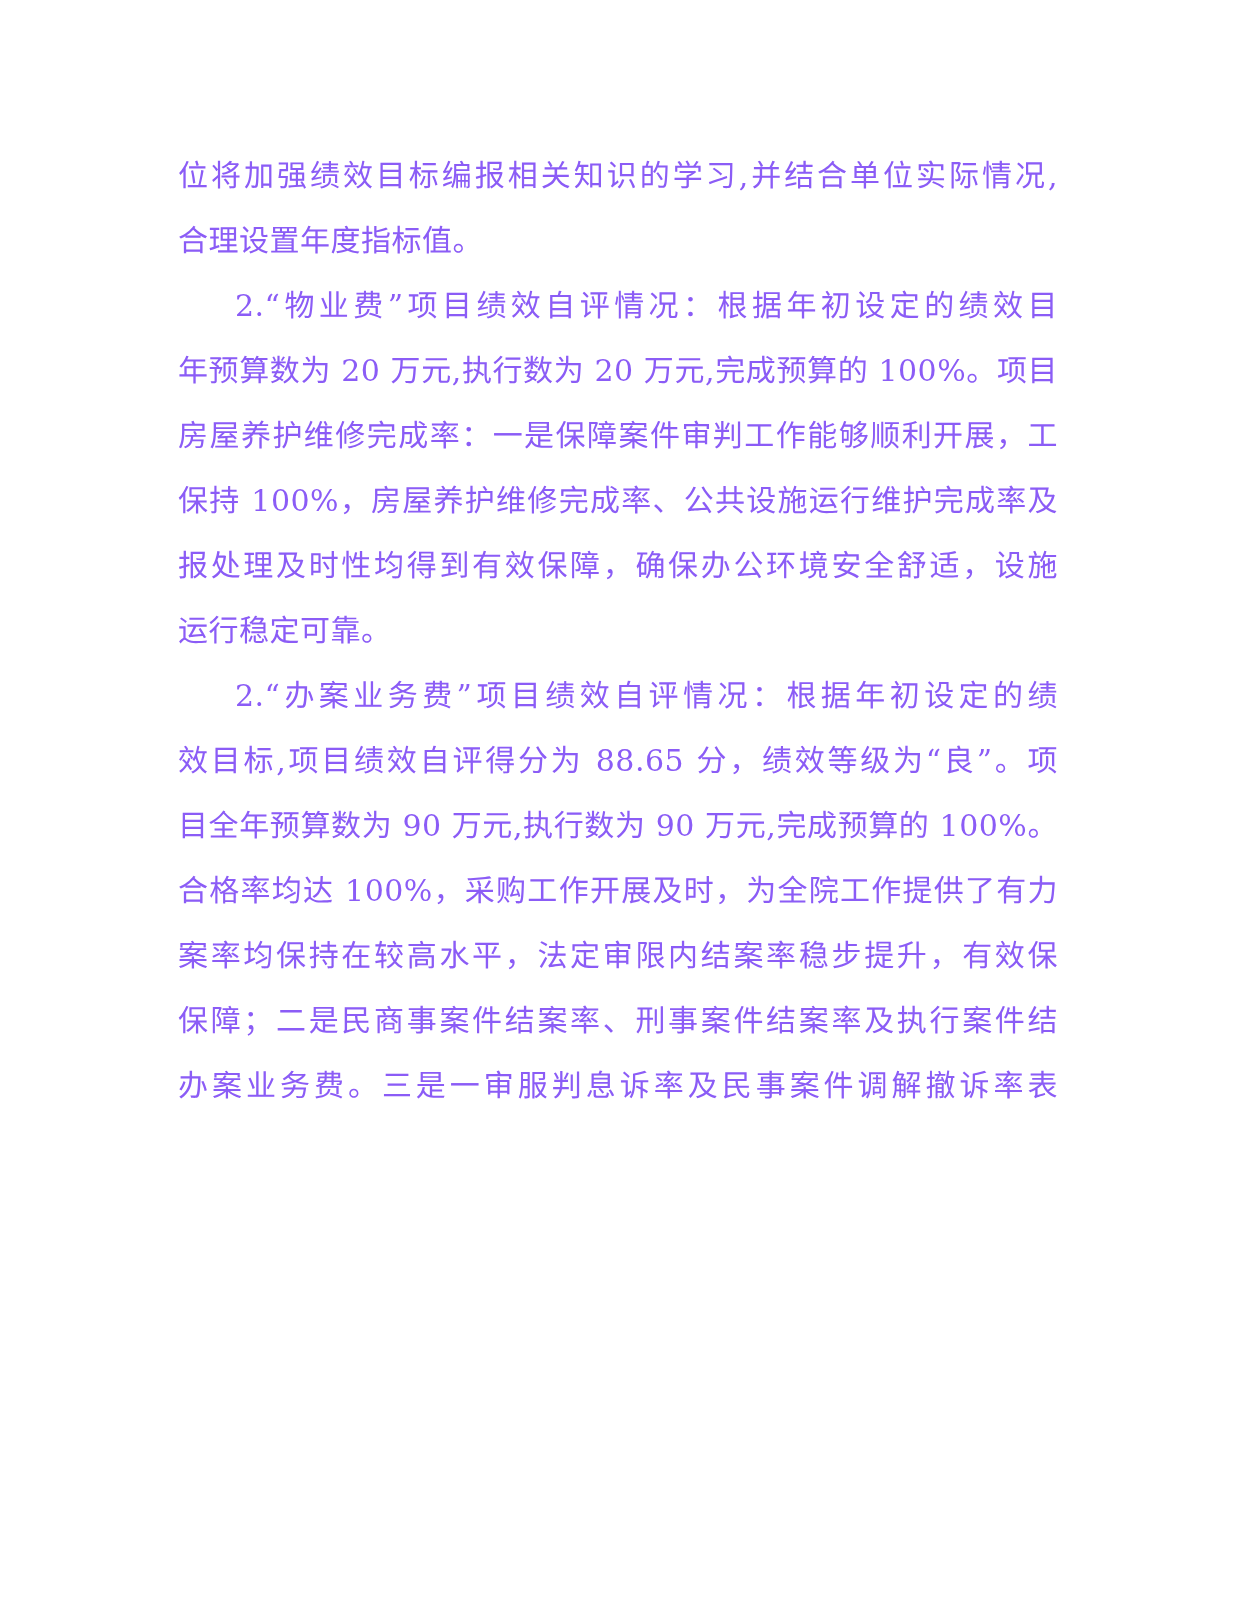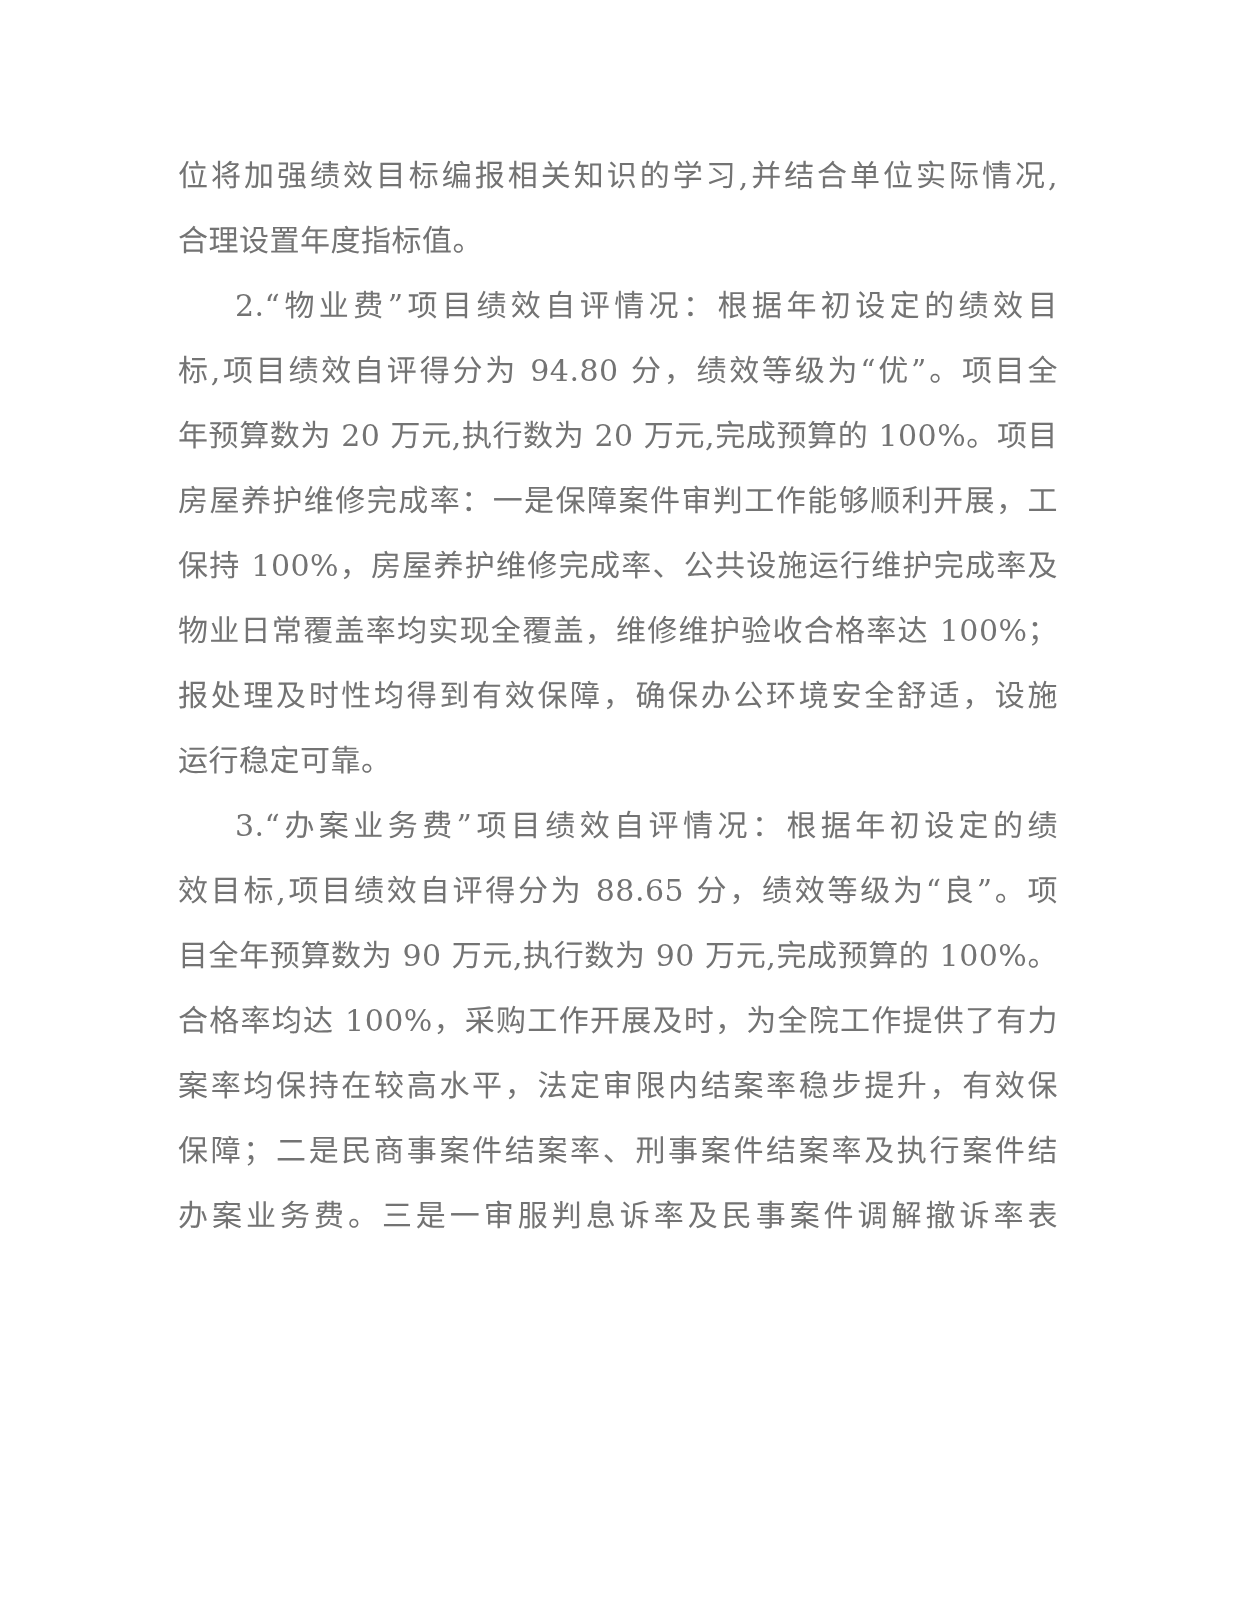--- a/index.html
+++ b/index.html
@@ -44,37 +44,35 @@
     text-align-last: left;
   }
   .line.indented {
     text-indent: 57px;
   }
 </style>
 </head>
 <body>
 
 <div class="page" style="background: rgb(255, 255, 255);">
-  <div class="doc-body" style="color: #737373;">
+  <div class="doc-body" style="color: #8b5cf6;">
       <div class="paragraph">
         <div class="line justified">位将加强绩效目标编报相关知识的学习,并结合单位实际情况,</div>
         <div class="line plain">合理设置年度指标值。</div>
       </div>
       <div class="paragraph">
         <div class="line justified indented">2.“物业费”项目绩效自评情况：根据年初设定的绩效目</div>
-        <div class="line justified">标,项目绩效自评得分为 94.80 分，绩效等级为“优”。项目全</div>
         <div class="line justified">年预算数为 20 万元,执行数为 20 万元,完成预算的 100%。项目</div>
         <div class="line justified">房屋养护维修完成率：一是保障案件审判工作能够顺利开展，工</div>
         <div class="line justified">保持 100%，房屋养护维修完成率、公共设施运行维护完成率及</div>
-        <div class="line justified">物业日常覆盖率均实现全覆盖，维修维护验收合格率达 100%；</div>
         <div class="line justified">报处理及时性均得到有效保障，确保办公环境安全舒适，设施</div>
         <div class="line plain">运行稳定可靠。</div>
       </div>
       <div class="paragraph">
-        <div class="line justified indented">3.“办案业务费”项目绩效自评情况：根据年初设定的绩</div>
+        <div class="line justified indented">2.“办案业务费”项目绩效自评情况：根据年初设定的绩</div>
         <div class="line justified">效目标,项目绩效自评得分为 88.65 分，绩效等级为“良”。项</div>
         <div class="line justified">目全年预算数为 90 万元,执行数为 90 万元,完成预算的 100%。</div>
         <div class="line justified">合格率均达 100%，采购工作开展及时，为全院工作提供了有力</div>
         <div class="line justified">案率均保持在较高水平，法定审限内结案率稳步提升，有效保</div>
         <div class="line justified">保障；二是民商事案件结案率、刑事案件结案率及执行案件结</div>
         <div class="line justified">办案业务费。三是一审服判息诉率及民事案件调解撤诉率表</div>
       </div>
     </div>
 </div>
 

